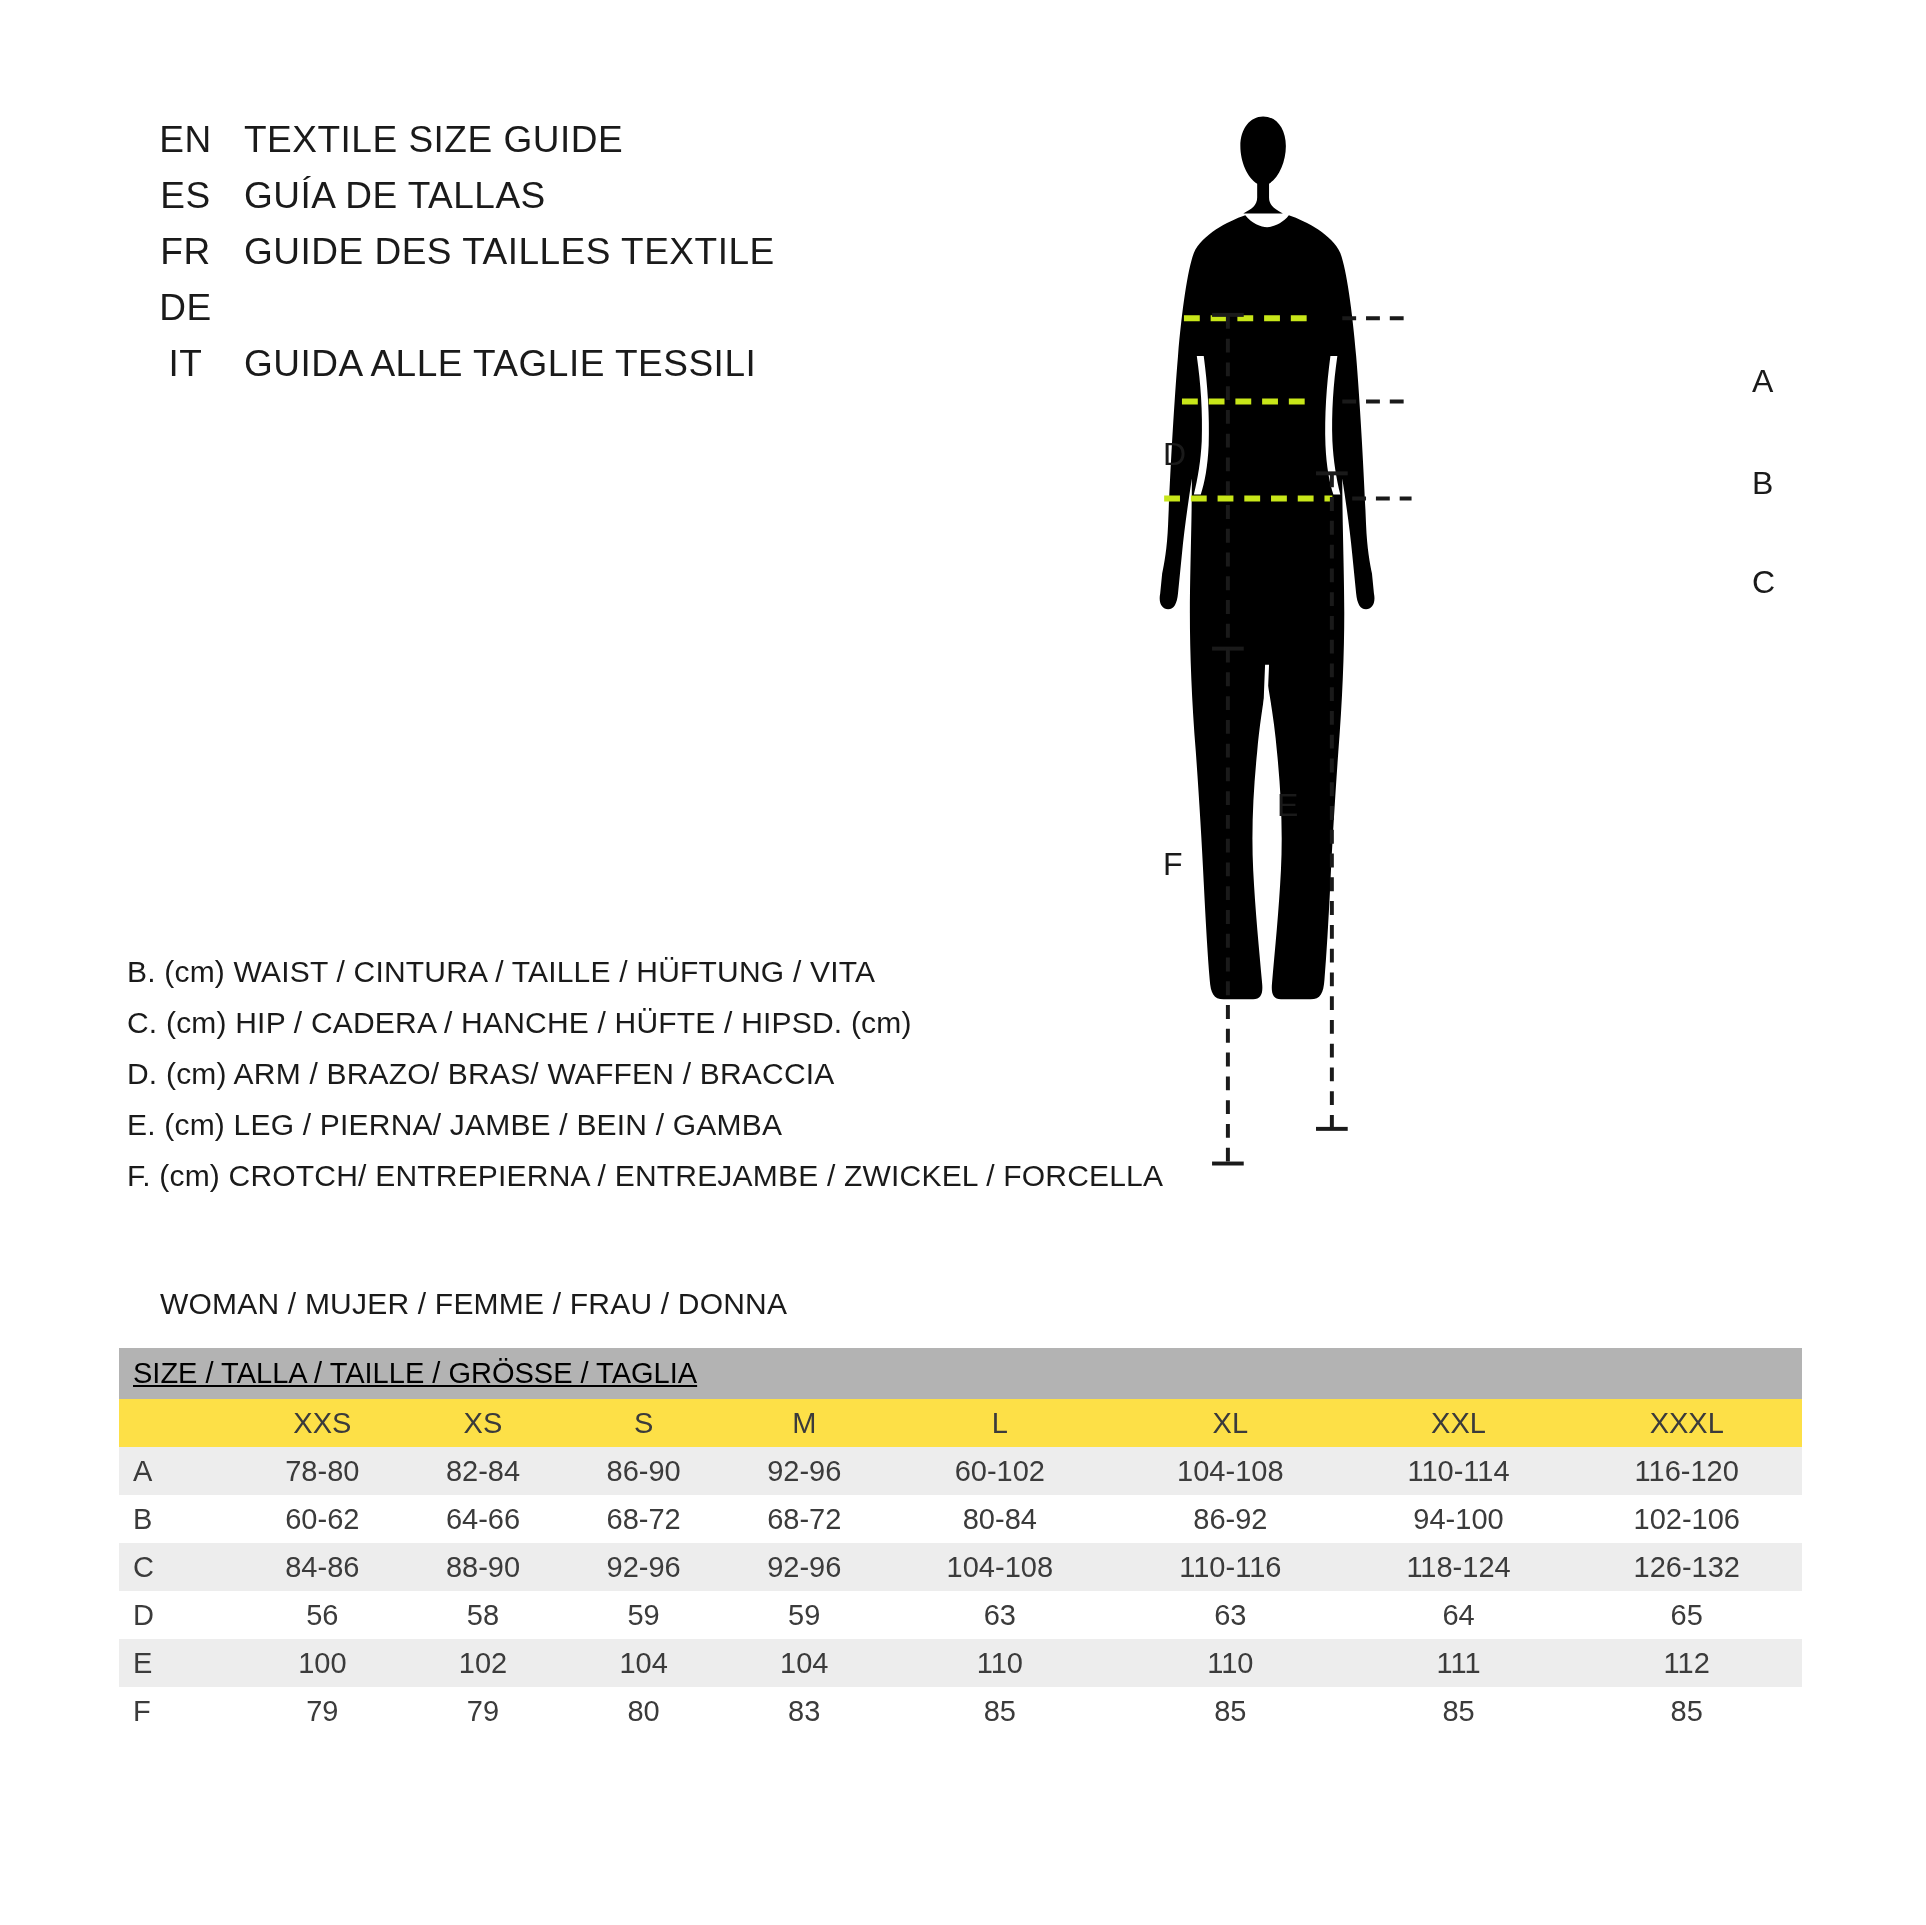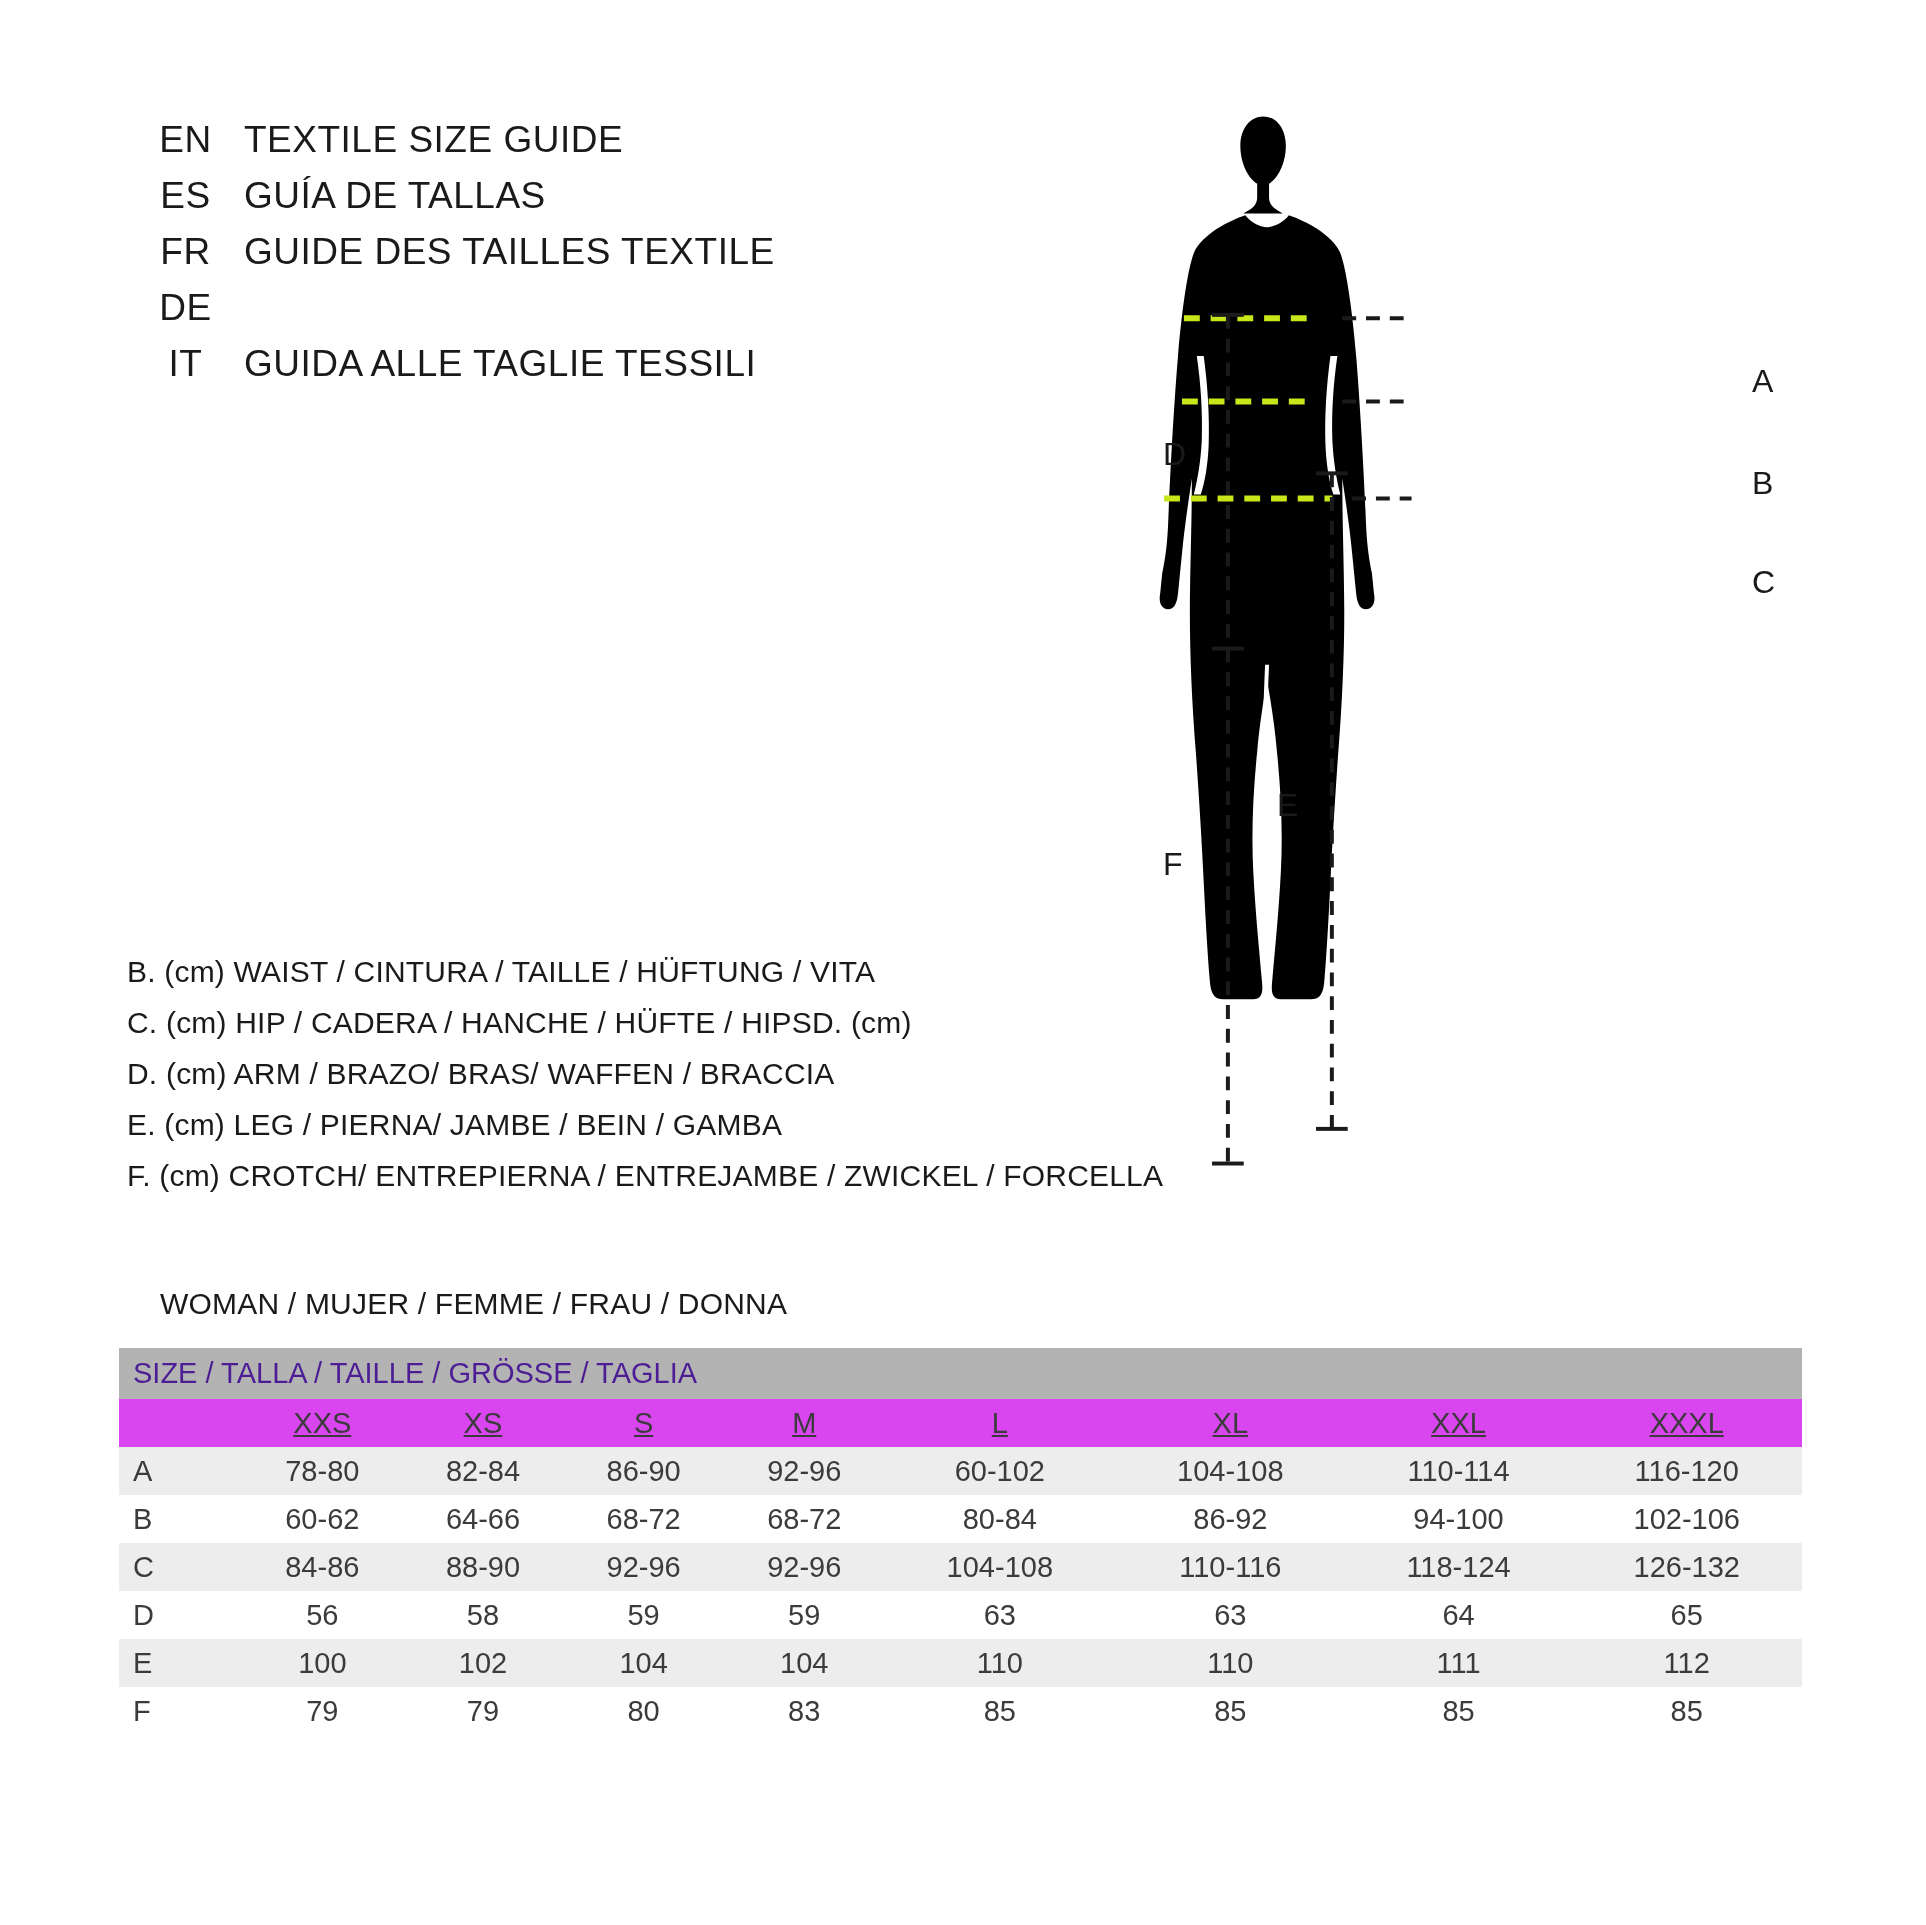--- a/index.html
+++ b/index.html
@@ -81,25 +81,26 @@
   #size-table .row-head {
     text-align: left;
     padding-left: 14px;
     width: 109px;
   }
   #size-table tr.band-head td {
     background: #b3b3b3;
     text-align: left;
     padding-left: 14px;
     height: 51px;
-    color: #4c1d95;
+    color: #000000;
+    text-decoration: underline;
   }
   #size-table tr.shade td { background: #ededed; }
   #size-table tr.plain td { background: #ffffff; }
-  #size-table tr.cols td { background: #d946ef; text-decoration: underline; }
+  #size-table tr.cols td { background: #fde047; }
 
   
   #figure-area {
     position: absolute;
     left: 1079px;
     top: 59px;
     width: 772px;
     height: 1148px;
   }
   #figure-area svg { display: block; }

